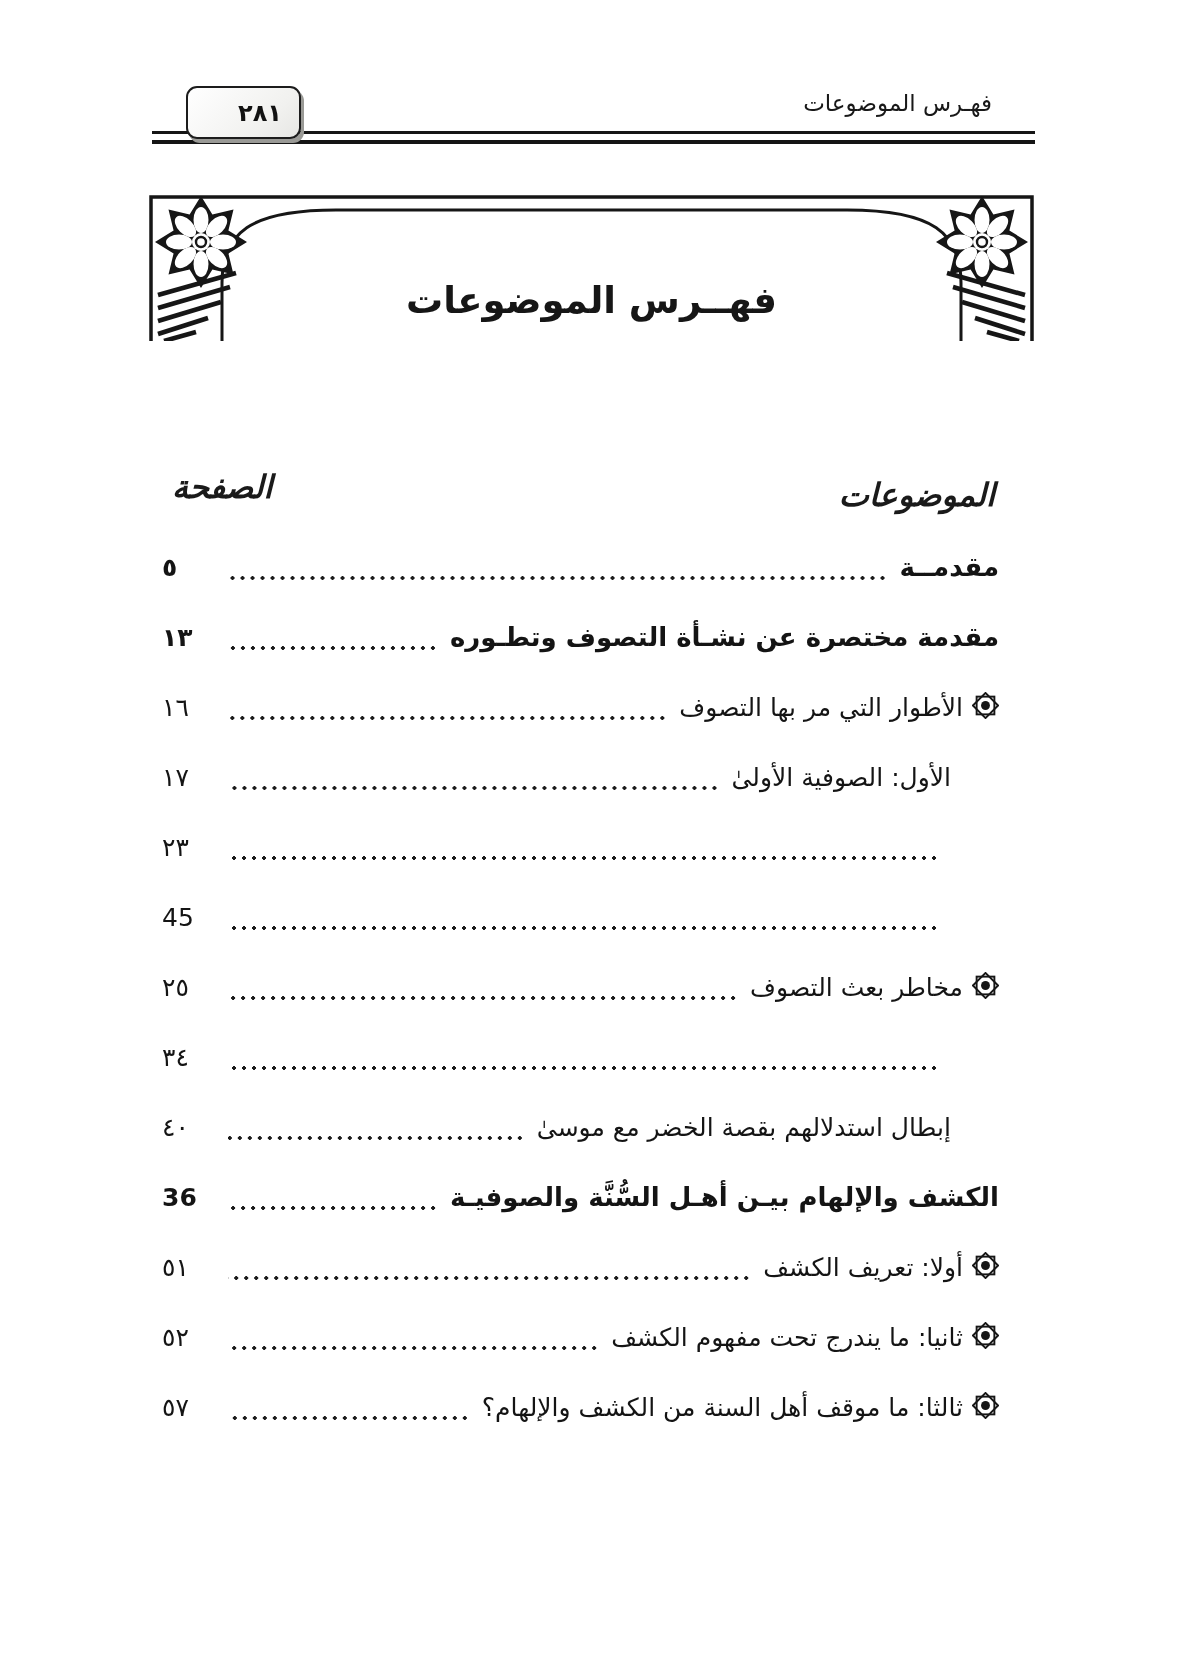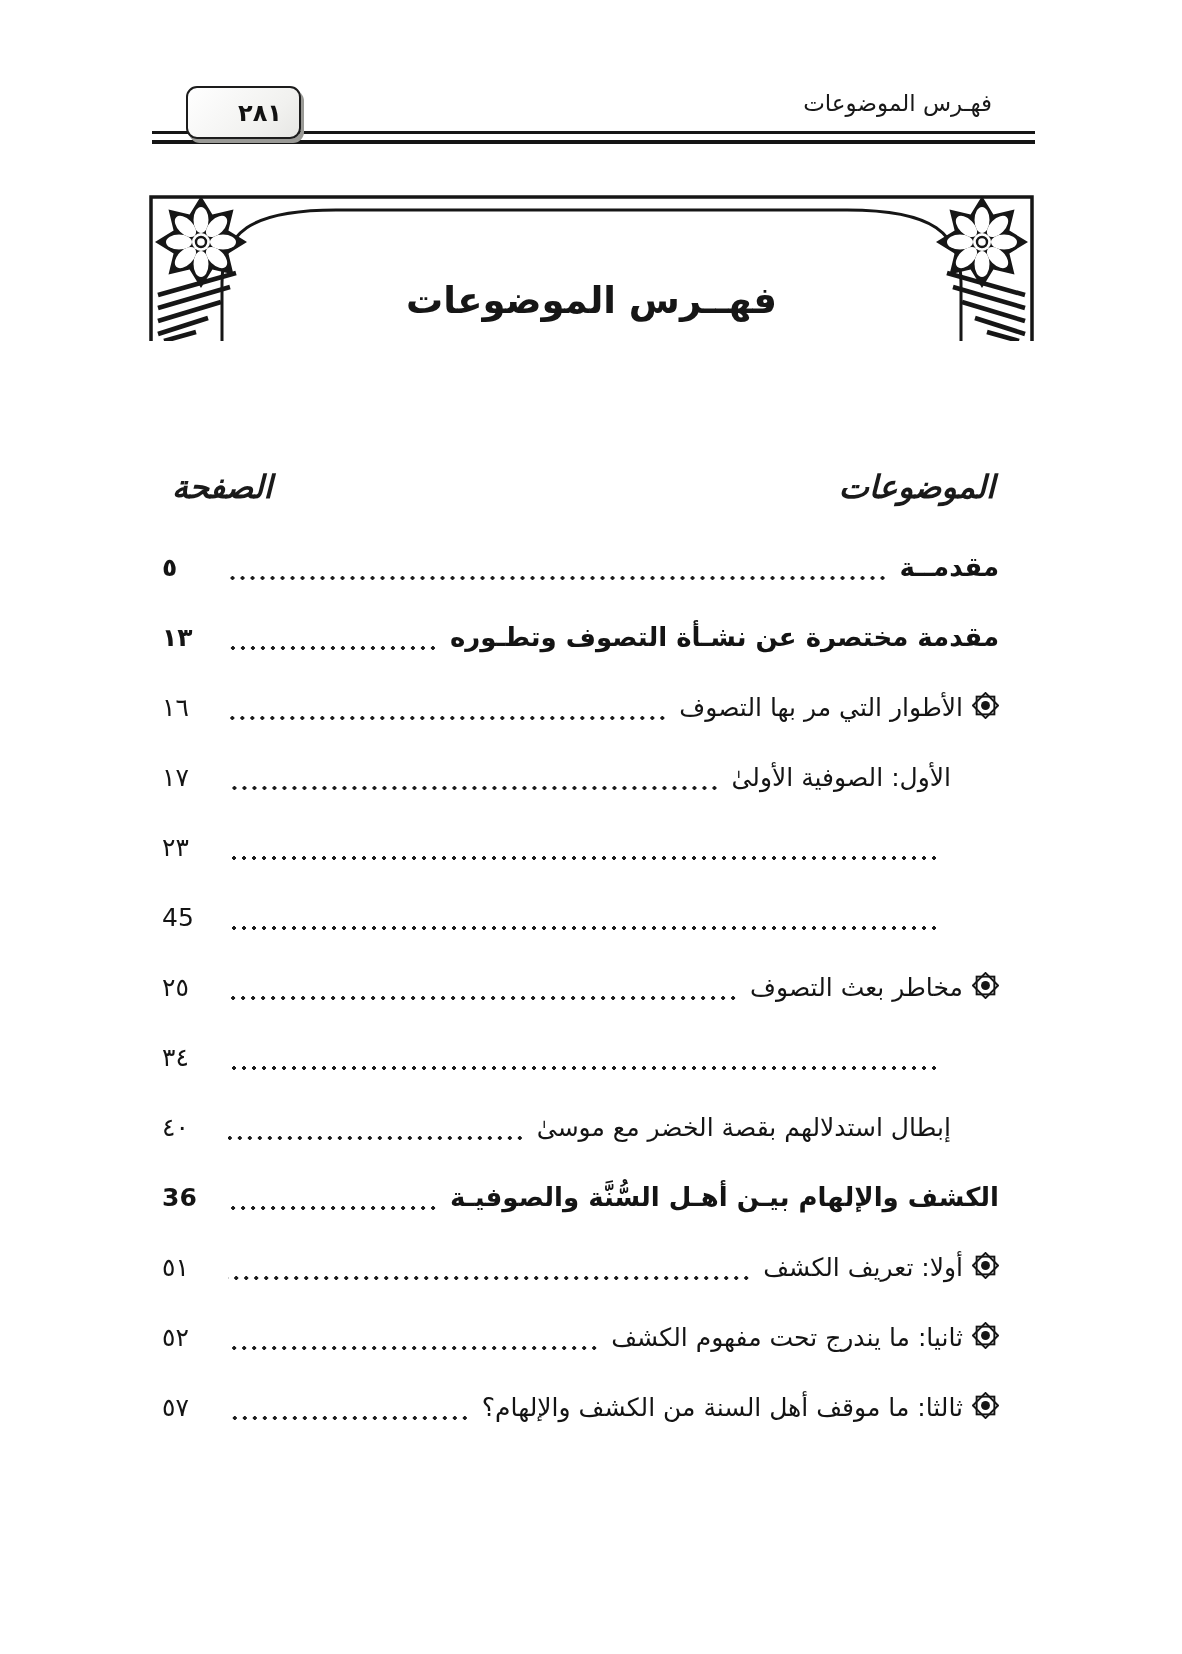--- a/index.html
+++ b/index.html
@@ -29,21 +29,21 @@
   .ornament-frame{position:absolute;top:191px;left:0;width:887px;height:150px;}
   .ornament-frame svg{display:block;width:100%;height:100%;}
   .frame-title{
     position:absolute;left:0;right:0;top:88px;text-align:center;
     font-size:37px;font-weight:700;color:#161616;
   }
 
   
   .col-headers{position:absolute;top:468px;left:0;right:0;height:62px;}
   .col-topics{
-    position:absolute;right:40px;top:0;
+    position:absolute;right:40px;top:8px;
     font-size:32px;font-weight:700;font-style:italic;color:#1a1a1a;
   }
   .col-page{
     position:absolute;left:16px;top:0;
     font-size:32px;font-weight:700;font-style:italic;color:#1a1a1a;margin-left:8px;
   }
 
   
   .toc-list{position:absolute;top:532px;right:0;left:0;}
   .toc-row{

